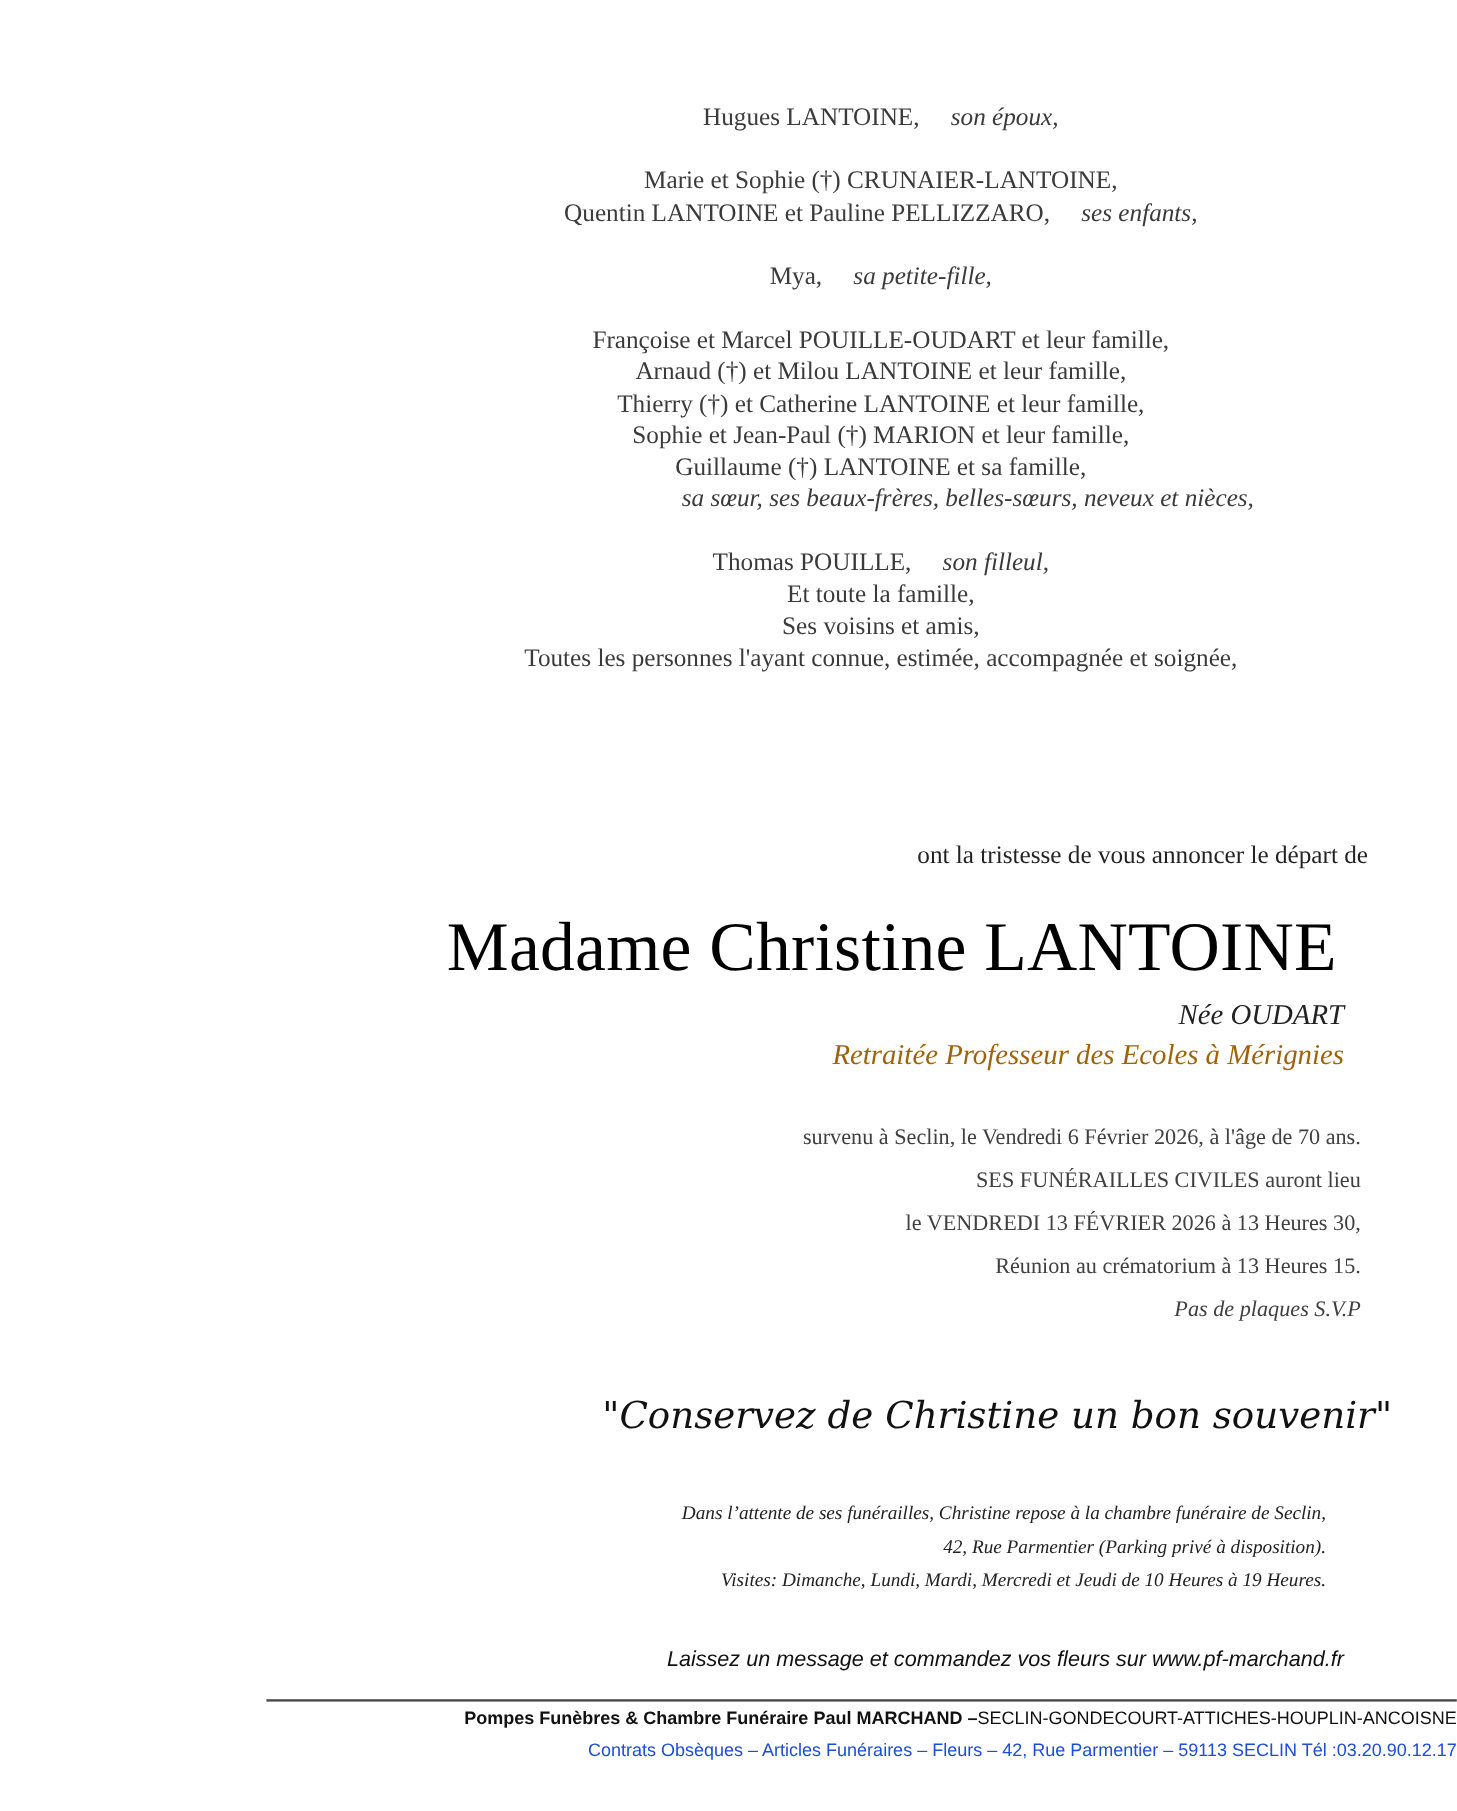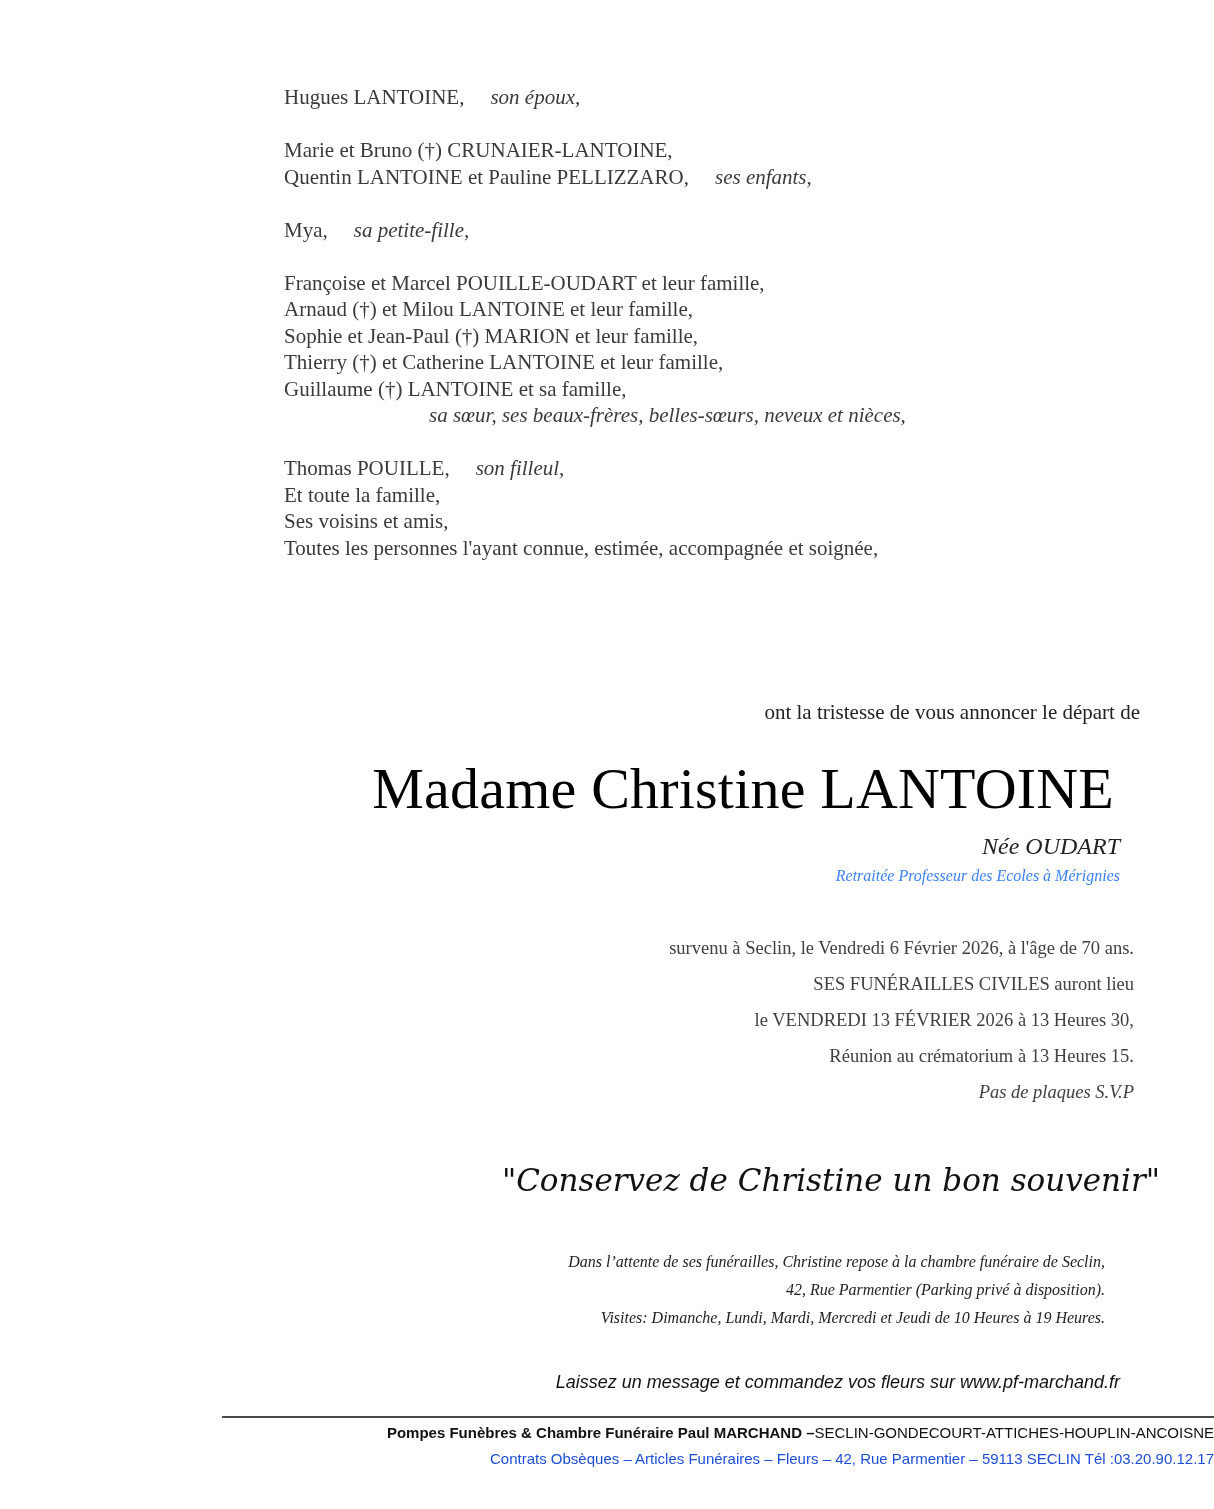--- a/index.html
+++ b/index.html
@@ -20,20 +20,21 @@
       left: 284px;
       top: 84px;
       width: 900px;
       font-size: 21px;
       line-height: 26.5px;
       color: #3a3a3a;
     }
     .family-block .line {
       white-space: nowrap;
       height: 26.5px;
+      text-align: center;
     }
     .family-block .gap {
       height: 26.5px;
     }
     .family-block .role {
       font-style: italic;
       margin-left: 26px;
     }
     .family-block .role-indent {
       font-style: italic;
@@ -63,22 +64,22 @@
       font-style: italic;
       font-size: 24px;
       color: #222;
       left: 280px;
       width: 840px;
       font-family: Liberation Serif, serif;
     }
     .job {
       top: 867px;
       font-style: italic;
-      font-size: 16px;
-      color: #3b82f6;
+      font-size: 24px;
+      color: #a16207;
       left: 280px;
       width: 840px;
     }
     .details {
       top: 930px;
       left: 290px;
       width: 844px;
       font-size: 18.5px;
       line-height: 36px;
       color: #404040;
@@ -142,33 +143,33 @@
     }
   </style>
 </head>
 <body>
 
 <div class="family-block">
   <div class="line">
     <span>Hugues LANTOINE,</span><span class="role">son époux,</span>
   </div>
   <div class="gap"></div>
-  <div class="line">Marie et Bruno (†) CRUNAIER-LANTOINE,</div>
+  <div class="line">Marie et Sophie (†) CRUNAIER-LANTOINE,</div>
   <div class="line">
     <span>Quentin LANTOINE et Pauline PELLIZZARO,</span><span class="role">ses enfants,</span>
   </div>
   <div class="gap"></div>
   <div class="line">
     <span>Mya,</span><span class="role">sa petite-fille,</span>
   </div>
   <div class="gap"></div>
   <div class="line">Françoise et Marcel POUILLE-OUDART et leur famille,</div>
   <div class="line">Arnaud (†) et Milou LANTOINE et leur famille,</div>
+  <div class="line">Thierry (†) et Catherine LANTOINE et leur famille,</div>
   <div class="line">Sophie et Jean-Paul (†) MARION et leur famille,</div>
-  <div class="line">Thierry (†) et Catherine LANTOINE et leur famille,</div>
   <div class="line">Guillaume (†) LANTOINE et sa famille,</div>
   <div class="line">
     <span class="role-indent">sa sœur, ses beaux-frères, belles-sœurs, neveux et nièces,</span>
   </div>
   <div class="gap"></div>
   <div class="line">
     <span>Thomas POUILLE,</span><span class="role">son filleul,</span>
   </div>
   <div class="line">Et toute la famille,</div>
   <div class="line">Ses voisins et amis,</div>

